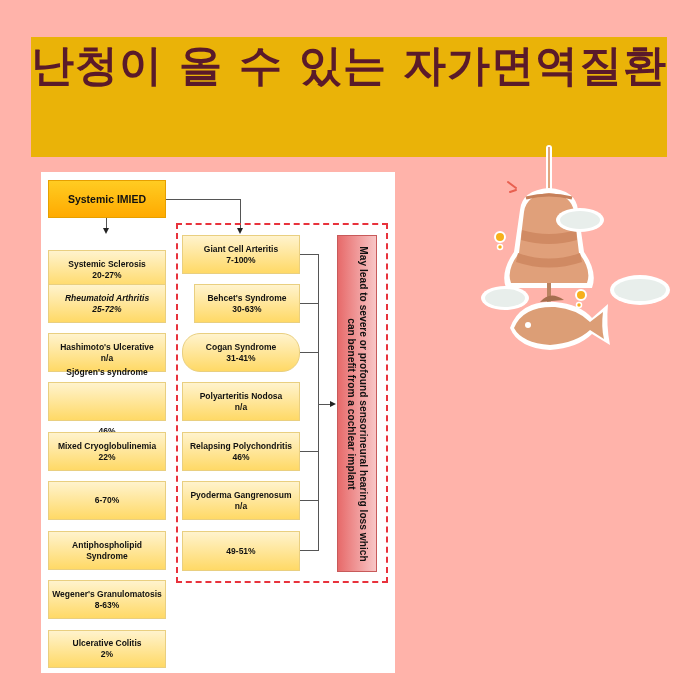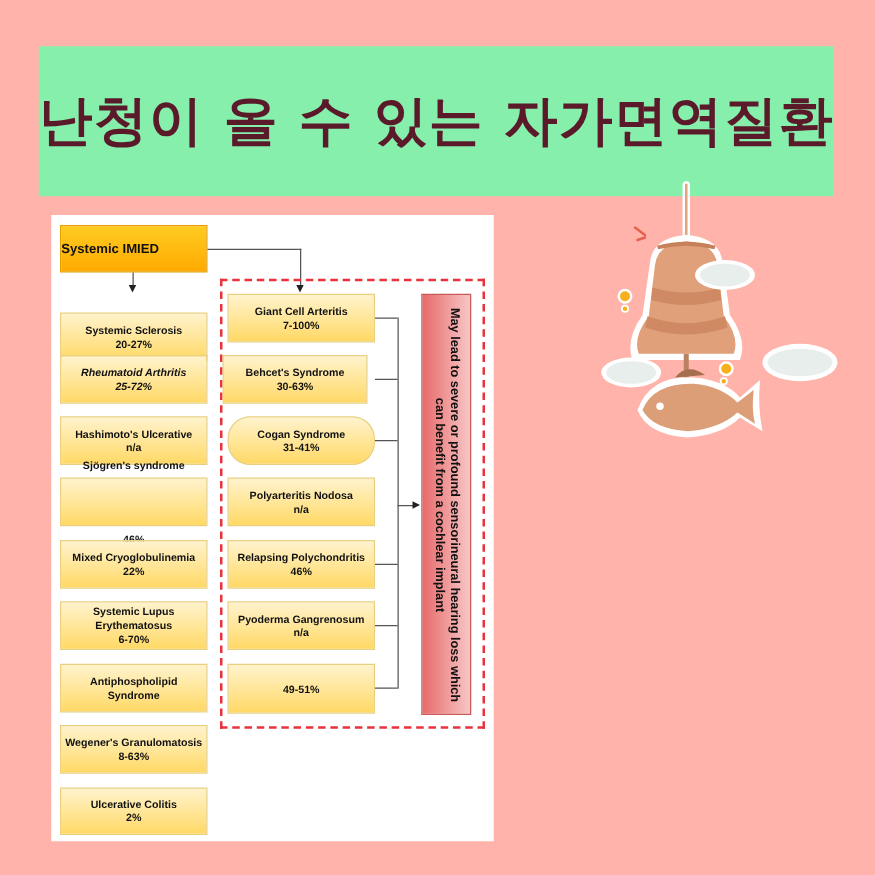--- a/index.html
+++ b/index.html
@@ -1,21 +1,21 @@
 <!DOCTYPE html>
 <html><head>
 <meta charset="utf-8">
 <style>
   html, body { margin:0; padding:0; }
   body { width:700px; height:700px; background:#ffb3aa; position:relative; overflow:hidden; font-family:"Liberation Sans", "DejaVu Sans", sans-serif; }
-  .title-bar { position:absolute; left:31px; top:37px; width:636px; height:120px; background:#86efac; display:flex; align-items:center; justify-content:center; }
+  .title-bar { position:absolute; left:31px; top:37px; width:636px; height:120px; background:#eab308; display:flex; align-items:flex-start; justify-content:center; }
   .title-bar h1 { margin:0; font-family:"DejaVu Sans", sans-serif; font-weight:bold; font-size:43px; color:#5a1a2a; letter-spacing:1px; }
   .panel { position:absolute; left:41px; top:172px; width:354px; height:501px; background:#ffffff; }
   .node { position:absolute; box-sizing:border-box; border:1px solid #e9cf80; background:linear-gradient(#fff3cd, #ffd966); display:flex; flex-direction:column; align-items:center; justify-content:center; text-align:center; font-weight:bold; font-size:8.5px; line-height:11px; color:#111; }
-  .root { position:absolute; left:48px; top:180px; width:118px; height:38px; box-sizing:border-box; border:1px solid #e6a000; background:linear-gradient(#ffcc22, #ffaa00); display:flex; align-items:center; font-weight:bold; font-size:10.5px; color:#111; }
+  .root { position:absolute; left:48px; top:180px; width:118px; height:38px; box-sizing:border-box; border:1px solid #e6a000; background:linear-gradient(#ffcc22, #ffaa00); display:flex; align-items:center; justify-content:center; font-weight:bold; font-size:10.5px; color:#111; }
   .dash-box { position:absolute; left:176px; top:223px; width:212px; height:360px; box-sizing:border-box; border:2px dashed #e8323c; }
   .outcome { position:absolute; left:337px; top:235px; width:40px; height:337px; box-sizing:border-box; border:1px solid #c85a5a; background:linear-gradient(90deg, #e76a6a, #f8c6c6); }
   .outcome span { position:absolute; left:50%; top:50%; width:330px; transform:translate(-50%,-50%) rotate(90deg); text-align:center; font-weight:bold; font-size:10.2px; line-height:12px; color:#111; white-space:normal; }
   .line { position:absolute; background:#555; }
   .arrowhead-down { position:absolute; width:0; height:0; border-left:3px solid transparent; border-right:3px solid transparent; border-top:6px solid #222; }
   .arrowhead-right { position:absolute; width:0; height:0; border-top:3px solid transparent; border-bottom:3px solid transparent; border-left:6px solid #222; }
   .illus { position:absolute; left:480px; top:140px; width:200px; height:220px; }
 </style>
 </head>
 <body>
@@ -52,40 +52,39 @@
   </div>
 <div class="node" style="left:48px;top:382px;width:118px;height:39px;gap:48px;">
     <span>Sjögren's syndrome</span>
     <span>46%</span>
   </div>
 <div class="node" style="left:48px;top:432px;width:118px;height:39px;">
     <span>Mixed Cryoglobulinemia</span>
     <span>22%</span>
   </div>
 <div class="node" style="left:48px;top:481px;width:118px;height:39px;">
-    <span style="max-width:90px">Systemic Lupus Erythematosus</span>
     <span>6-70%</span>
   </div>
 <div class="node" style="left:48px;top:531px;width:118px;height:39px;">
     <span style="max-width:80px">Antiphospholipid Syndrome</span>
   </div>
 <div class="node" style="left:48px;top:580px;width:118px;height:39px;">
     <span>Wegener's Granulomatosis</span>
     <span>8-63%</span>
   </div>
 <div class="node" style="left:48px;top:630px;width:118px;height:38px;">
     <span>Ulcerative Colitis</span>
     <span>2%</span>
   </div>
 
 <div class="node" style="left:182px;top:235px;width:118px;height:39px;">
     <span>Giant Cell Arteritis</span>
     <span>7-100%</span>
   </div>
-<div class="node" style="left:178px;top:284px;width:116px;height:39px;">
+<div class="node" style="left:194px;top:284px;width:106px;height:39px;">
     <span>Behcet's Syndrome</span>
     <span>30-63%</span>
   </div>
 <div class="node" style="left:182px;top:333px;width:118px;height:39px;border-radius:18px;">
     <span>Cogan Syndrome</span>
     <span>31-41%</span>
   </div>
 <div class="node" style="left:182px;top:382px;width:118px;height:39px;">
     <span>Polyarteritis Nodosa</span>
     <span>n/a</span>

